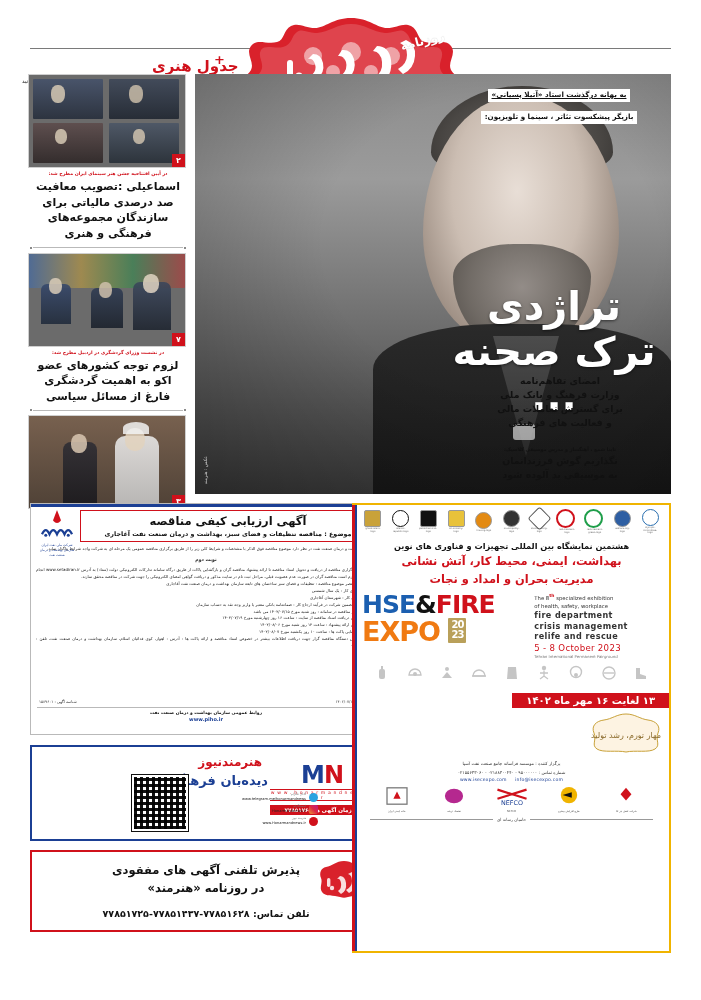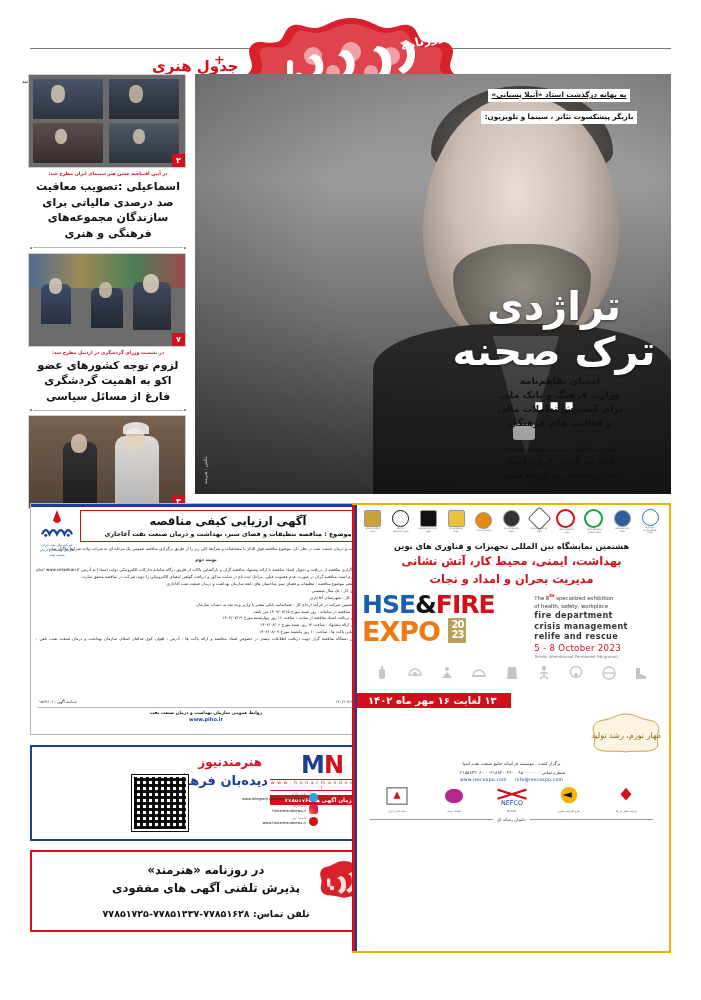--- a/index.html
+++ b/index.html
@@ -79,21 +79,21 @@
   .nioctext{font-size:3.3px;color:#1b3f94;line-height:1.3;margin-top:1px;direction:rtl;}
   .tbody{font-size:4.05px;color:#222;direction:rtl;text-align:justify;line-height:1.72;margin-top:4px;}
   .tbody .c{text-align:center;font-weight:bold;font-size:4.6px;margin:3px 0;}
   .tfoot{position:absolute;bottom:12px;right:6px;left:6px;text-align:center;direction:rtl;}
   .tfoot .r{font-size:4.4px;color:#111;font-weight:bold;border-top:1px solid #b9b9b9;padding-top:2px;}
   .tfoot .w{font-size:5px;color:#1b3f94;font-weight:bold;margin-top:1px;}
   .tmeta{position:absolute;bottom:30px;right:8px;font-size:3.8px;color:#333;direction:rtl;}
   .tmeta2{position:absolute;bottom:30px;left:8px;font-size:3.8px;color:#333;direction:rtl;}
 
   .hnAd{margin-top:10px;border:2px solid #1b3f94;background:#fff;height:96px;position:relative;box-sizing:border-box;}
-  .hnLogo{position:absolute;top:6px;right:6px;width:104px;text-align:center;}
+  .hnLogo{position:absolute;top:16px;right:6px;width:104px;text-align:center;}
   .hnWord{font-size:24px;font-weight:bold;color:#1b3f94;line-height:1;letter-spacing:-1px;}
   .hnWord span{color:#d0111b;}
   .hnUrl{font-size:4.6px;color:#d0111b;border-top:1px solid #d0111b;border-bottom:1px solid #d0111b;margin-top:2px;letter-spacing:.6px;direction:ltr;}
   .hnPhone{background:#d0111b;color:#fff;font-size:5.6px;font-weight:bold;padding:2px 3px;margin-top:4px;direction:rtl;}
   .hnBrand{position:absolute;top:8px;right:118px;font-size:12px;font-weight:bold;color:#d0111b;direction:rtl;}
   .hnTag{position:absolute;top:26px;right:112px;font-size:13px;font-weight:bold;color:#1b3f94;direction:rtl;letter-spacing:-.4px;}
   .qr{position:absolute;bottom:8px;right:192px;width:52px;height:52px;background:
       repeating-linear-gradient(90deg,#111 0 3px,#fff 3px 6px),
       repeating-linear-gradient(0deg,#111 0 3px,transparent 3px 6px);
       background-blend-mode:multiply;border:2px solid #fff;outline:1px solid #111;}
@@ -130,21 +130,21 @@
   .yearbox{display:inline-block;background:#b9a05a;color:#fff;font-size:10px;font-weight:bold;line-height:1.02;text-align:center;padding:2px 3px;vertical-align:top;margin-right:4px;border-radius:1px;}
   .engCol{width:128px;direction:ltr;text-align:left;}
   .e1{font-size:5.3px;color:#333;line-height:1.42;}
   .e1 sup{color:#d0111b;font-weight:bold;}
   .e2{font-size:8.1px;color:#333;font-weight:bold;line-height:1.3;letter-spacing:.4px;}
   .e3{font-size:8.6px;color:#d0111b;font-weight:normal;margin-top:1px;letter-spacing:.3px;}
   .e4{font-size:3.9px;color:#777;margin-top:1px;}
   .picto{display:flex;justify-content:space-around;align-items:center;padding:6px 12px 4px;}
   .pic{width:16px;height:16px;opacity:.42;}
   .venue{text-align:center;direction:rtl;font-size:9.6px;font-weight:bold;color:#111;margin-top:2px;line-height:1.5;}
-  .dates{text-align:left;margin-top:4px;}
+  .dates{text-align:right;margin-top:4px;}
   .dates span{display:inline-block;background:#d0111b;color:#fff;font-size:10px;font-weight:bold;padding:2px 14px;direction:rtl;letter-spacing:.5px;}
   .seal2{width:86px;height:42px;margin:4px auto 0;}
   .orgline{text-align:center;direction:rtl;font-size:4.4px;color:#333;line-height:1.7;margin-top:2px;}
   .contactline{text-align:center;direction:ltr;font-size:4.6px;color:#1b3f94;letter-spacing:.2px;}
   .sponsors{display:flex;justify-content:space-around;align-items:flex-end;padding:4px 14px 0;}
   .sp{width:40px;text-align:center;}
   .spn{font-size:2.6px;color:#555;margin-top:1px;direction:rtl;line-height:1.15;}
   .mediaRow{display:flex;align-items:center;gap:4px;padding:3px 16px 0;direction:rtl;}
   .mediaRow s{flex:1;height:1px;background:#999;text-decoration:none;}
   .mediaRow b{font-size:4.2px;color:#333;font-weight:normal;}
@@ -384,22 +384,22 @@
       <svg class="lostSeal" viewBox="0 0 52 40">
         <path d="M26 1 C34 1 38 6 44 7 C49 8 51 13 49 18 C47 23 51 27 48 32 C45 37 36 35 30 37
                  C27 38 25 38 22 37 C16 35 7 37 4 32 C1 27 5 23 3 18 C1 13 3 8 8 7 C14 6 18 1 26 1 Z" fill="#d9212b"></path>
         <g fill="#fff" opacity=".85">
           <path d="M34 12 q6 3 5 10 q-1 8 -8 11 l-3 -3 q6 -3 6 -9 q0 -6 -4 -7 z"></path>
           <path d="M22 16 q5 0 6 7 q1 8 -5 11 l-3 -3 q4 -3 3 -8 q-1 -5 -4 -4 z"></path>
           <circle cx="14" cy="28" r="2.2"></circle>
             <rect x="9" y="18" width="3.4" height="9" rx="1.7"></rect>
         </g>
       </svg>
+      <div class="l1">پذیرش تلفنی آگهی های مفقودی</div>
       <div class="l1">در روزنامه «هنرمند»</div>
-      <div class="l1">پذیرش تلفنی آگهی های مفقودی</div>
       <div class="l2">تلفن تماس: ۷۷۸۵۱۶۲۸-۷۷۸۵۱۴۳۷-۷۷۸۵۱۷۲۵</div>
     </div>
   </div>
 
   <div class="adRight">
     <div class="redrail"></div>
     <div class="bluerail"></div>
 
     <div class="logorow">
       <div class="lg">

